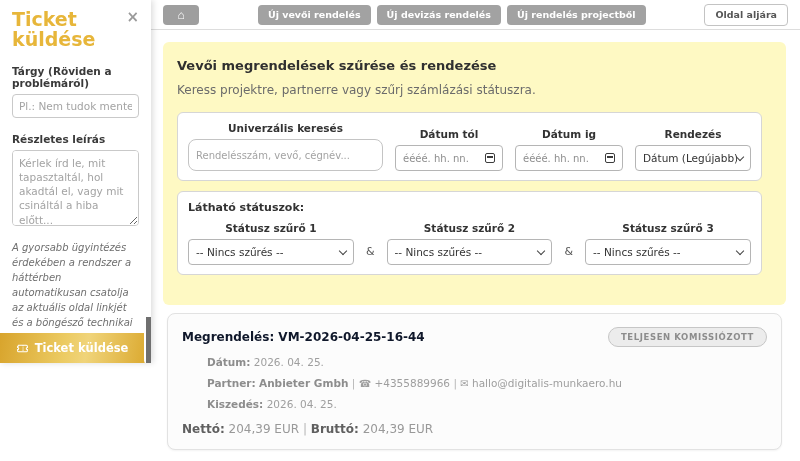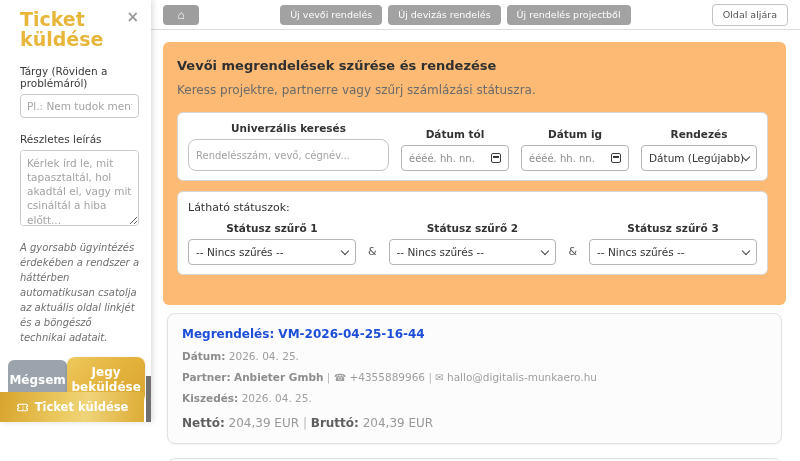--- a/index.html
+++ b/index.html
@@ -1,26 +1,26 @@
 <!DOCTYPE html>
 <html><head>
 <meta charset="utf-8">
 <style>
   * { margin:0; padding:0; box-sizing:border-box; }
   html,body { width:800px; height:461px; overflow:hidden; background:#fff;
     font-family:"DejaVu Sans","Liberation Sans",sans-serif; }
   .app { display:flex; width:800px; height:461px; }
 
   
-  .sidebar { position:relative; width:151px; height:422px; background:#fff;
-    box-shadow:2px 0 6px rgba(0,0,0,.14); padding:10px 12px 0 20px; overflow:hidden; flex:0 0 151px; }
+  .sidebar { position:relative; width:151px; height:363px; background:#fff;
+    box-shadow:2px 0 6px rgba(0,0,0,.14); padding:10px 12px 0 12px; overflow:hidden; flex:0 0 151px; }
   .side-head { display:flex; align-items:flex-start; justify-content:space-between; }
   .side-title { font-size:19px; font-weight:bold; color:#e7b63a; line-height:1.05; }
   .close { color:#9a9a9a; font-size:15px; font-weight:bold; cursor:pointer; margin-top:-2px; }
-  .flabel { display:block; font-size:10.5px; font-weight:normal; color:#3a3a3a; margin-top:15px; margin-bottom:5px; }
+  .flabel { display:block; font-size:10.5px; font-weight:bold; color:#3a3a3a; margin-top:15px; margin-bottom:5px; }
   .txt { width:100%; border:1px solid #c9c9c9; border-radius:4px; background:#fff;
     font-size:10.5px; color:#444; padding:5px 6px; font-family:inherit; }
   .txt::placeholder { color:#a3a3a3; }
   .area { height:76px; resize:vertical; line-height:1.35; }
   .note { font-size:10px; font-style:italic; color:#6e6e6e; line-height:1.5; margin-top:10px; }
   .btn-row { display:flex; justify-content:space-between; align-items:center; margin:12px -12px 0 -12px; }
   .btn { border:none; cursor:pointer; font-family:inherit; font-weight:bold; color:#fff; }
   .btn.gray { background:#9ba3ac; width:64px; height:40px; font-size:12px; border-radius:6px; }
   .btn.gold { background:linear-gradient(135deg,#eec85d 0%,#e3b23c 55%,#d9a62e 100%);
     width:84px; height:46px; font-size:12px; border-radius:8px; margin-right:6px; line-height:1.25;
@@ -33,27 +33,27 @@
   .side-scroll { position:absolute; right:0; bottom:0; width:5px; height:46px; background:#6f6f6f; }
 
   
   .main { flex:1; background:#fff; display:flex; flex-direction:column; }
   .topbar { height:30px; background:#fff; border-bottom:1px solid #ddd;
     display:flex; align-items:center; padding:0 12px; gap:6px; }
   .sp { flex:1; }
   .home-btn { width:36px; height:20px; background:#9e9e9e; border:none; border-radius:4px; cursor:pointer;
     color:#fff; font-size:12px; line-height:1; display:flex; align-items:center; justify-content:center; }
   .tb-btn { height:20px; border:none; border-radius:4px; background:#a2a2a2; color:#fff;
-    font-family:inherit; font-size:9.5px; font-weight:normal; padding:0 10px; cursor:pointer; }
+    font-family:inherit; font-size:9.5px; font-weight:bold; padding:0 10px; cursor:pointer; }
   .tb-btn.light { background:#b4b4b4; }
   .tb-btn.outline { height:22px; background:#fff; border:1px solid #c3c3c3; color:#555; }
 
   .content { flex:1; padding:12px 14px 0 12px; overflow:hidden; background:#fff; }
 
-  .well { background:#fdba74; border-radius:6px; padding:16px 18px 30px 14px; }
+  .well { background:#fef9c3; border-radius:6px; padding:16px 24px 30px 14px; }
   .well h2 { font-size:13px; font-weight:bold; color:#303030; }
   .well .sub { font-size:12px; color:#6b6b6b; margin-top:10px; }
   .card { background:#fff; border:1px solid #d6d6d6; border-radius:6px; padding:9px 10px; }
   .card.first { margin-top:15px; }
   .card.second { margin-top:10px; }
   .frow { display:flex; gap:12px; align-items:flex-end; }
   .col { display:flex; flex-direction:column; }
   .col .clabel { font-size:10.5px; font-weight:bold; color:#333; margin-bottom:5px;text-align:center; }
   .grow { flex:1; }
   .w106 { width:108px; } .w112 { width:116px; }
@@ -61,32 +61,32 @@
     font-size:10px; color:#444; padding:0 7px; font-family:inherit; }
   .finput::placeholder { color:#a3a3a3; }
   .dateinput, .fakeselect { height:26px; border:1px solid #b5b5b5; border-radius:4px; background:#fff;
     display:flex; align-items:center; justify-content:space-between; padding:0 7px; cursor:pointer; }
   .dateinput .ph { font-size:10px; color:#8d8d8d; white-space:nowrap; }
   .cal { width:10px; height:10px; border:1.5px solid #3c3c3c; border-radius:2px; position:relative; flex:0 0 auto; }
   .cal:before { content:""; position:absolute; left:1px; right:1px; top:2px; height:2px; background:#3c3c3c; }
   .fakeselect span.val { font-size:10.5px; color:#333; white-space:nowrap; overflow:hidden;text-align:center; }
   .chev { width:6px; height:6px; border-right:1.6px solid #444; border-bottom:1.6px solid #444;
     transform:rotate(45deg); margin-top:-3px; flex:0 0 auto; }
-  .statuses-label { font-size:11px; font-weight:normal; color:#333; margin-bottom:8px; }
+  .statuses-label { font-size:11px; font-weight:bold; color:#333; margin-bottom:8px; }
   .amp { font-size:11px; color:#555; align-self:flex-end; margin-bottom:7px; }
 
   .order-card { background:#fcfcfc; border:1px solid #e2e2e2; border-radius:8px;
     box-shadow:0 1px 2px rgba(0,0,0,.05); padding:13px 14px; margin:0 4px; }
   .order-card.first { margin-top:8px; }
   .order-card.cut { margin-top:14px; }
   .oc-head { display:flex; align-items:center; justify-content:space-between; }
-  .oc-title { font-size:12px; font-weight:bold; color:#1d4ed8; }
+  .oc-title { font-size:12px; font-weight:bold; color:#0f172a; }
   .badge { font-size:8.5px; font-weight:bold; letter-spacing:.6px; color:#8c8c8c;
     background:#ececec; border:1px solid #c6c6c6; border-radius:999px; padding:4px 12px; white-space:nowrap; }
-  .det { font-size:10.5px; color:#9e9e9e; margin-top:9px; }
+  .det { font-size:10.5px; color:#9e9e9e; margin-top:9px;margin-left:25px; }
   .det b { color:#8d8d8d; }
   .det .ico { font-size:10px; color:#9e9e9e; }
   .det a { color:#9e9e9e; text-decoration:none; cursor:pointer;text-align:right; }
   .sep { color:#b5b5b5; }
   .tot { font-size:12px; color:#999; margin-top:12px; }
   .tot b { color:#5f5f5f; }
 </style>
 </head>
 <body>
 
@@ -197,20 +197,21 @@
                 <span class="chev"></span>
               </div>
             </div>
           </div>
         </div>
       </section>
 
       <article class="order-card first">
         <div class="oc-head">
           <h3 class="oc-title">Megrendelés: VM-2026-04-25-16-44</h3>
+          <span class="badge">TELJESEN KOMISSIÓZOTT</span>
         </div>
         <p class="det">
           <b>Dátum:</b>
           <span>2026. 04. 25.</span>
         </p>
         <p class="det">
           <b>Partner:</b>
           <b>Anbieter Gmbh</b>
           <span class="sep">|</span>
           <span class="ico">☎</span>

